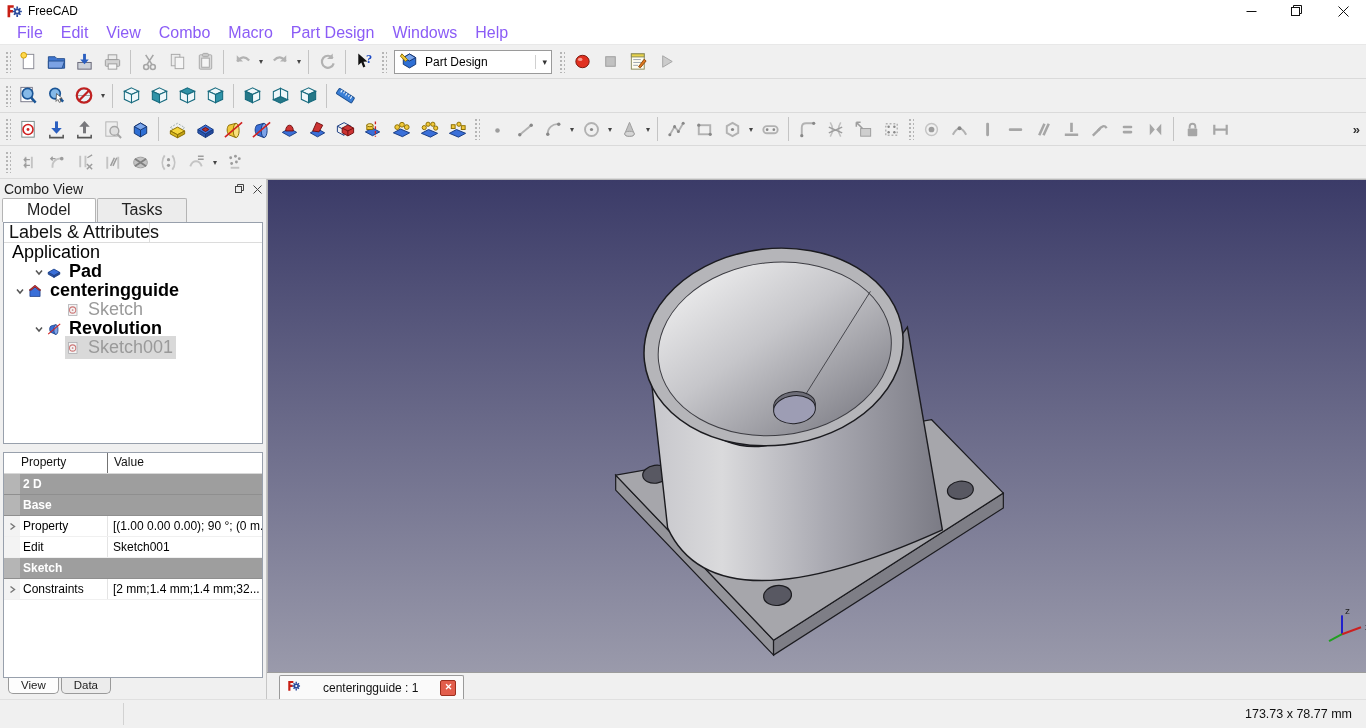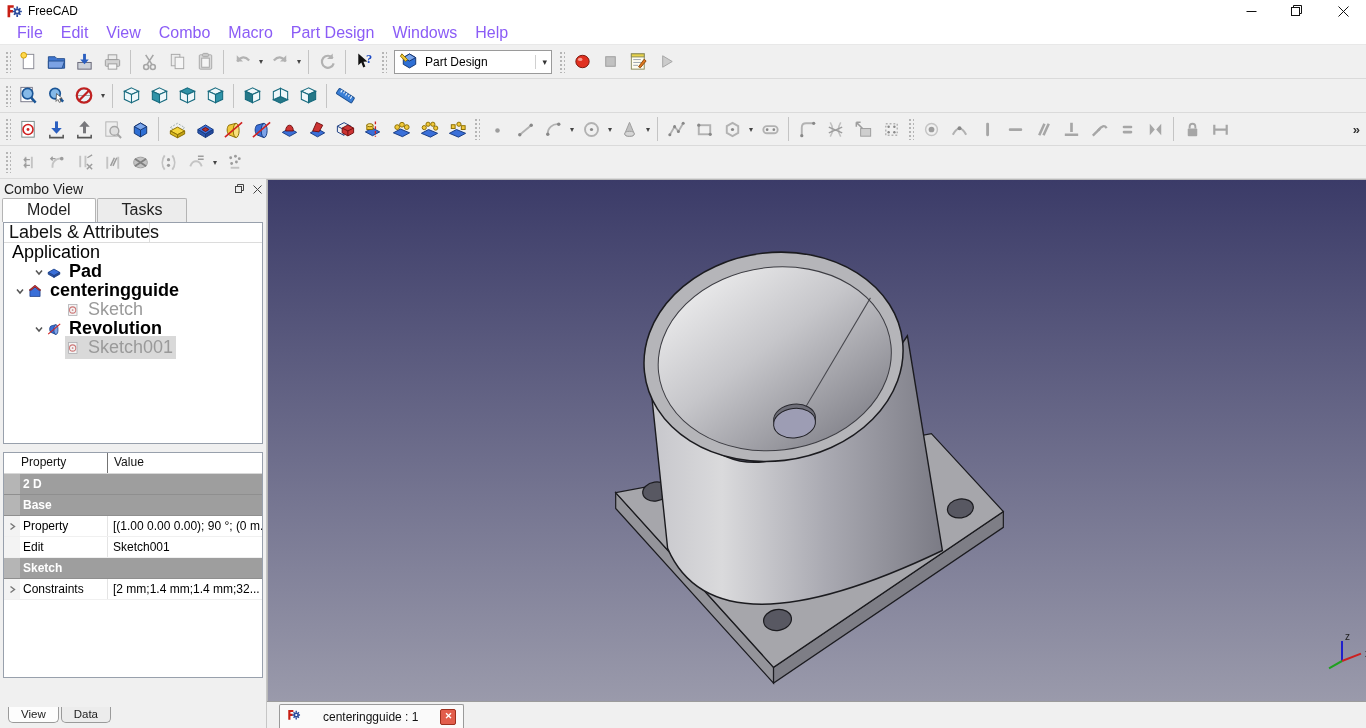--- a/index.html
+++ b/index.html
@@ -902,13 +902,17 @@
         <circle cx="14.5" cy="11" r="4" fill="#2a4a9c"></circle>
         <circle cx="14.5" cy="11" r="1.7" fill="#fff"></circle>
       </svg></span>
             <span>centeringguide : 1</span>
             <span class="doc-close">✕</span>
           </div>
         </div>
     </div>
   </div>
 
+  <div class="statusbar">
+    <div class="status-sep"></div>
+    <span class="dims">173.73 x 78.77 mm</span>
+  </div>
 </div>
 
 </body></html>

